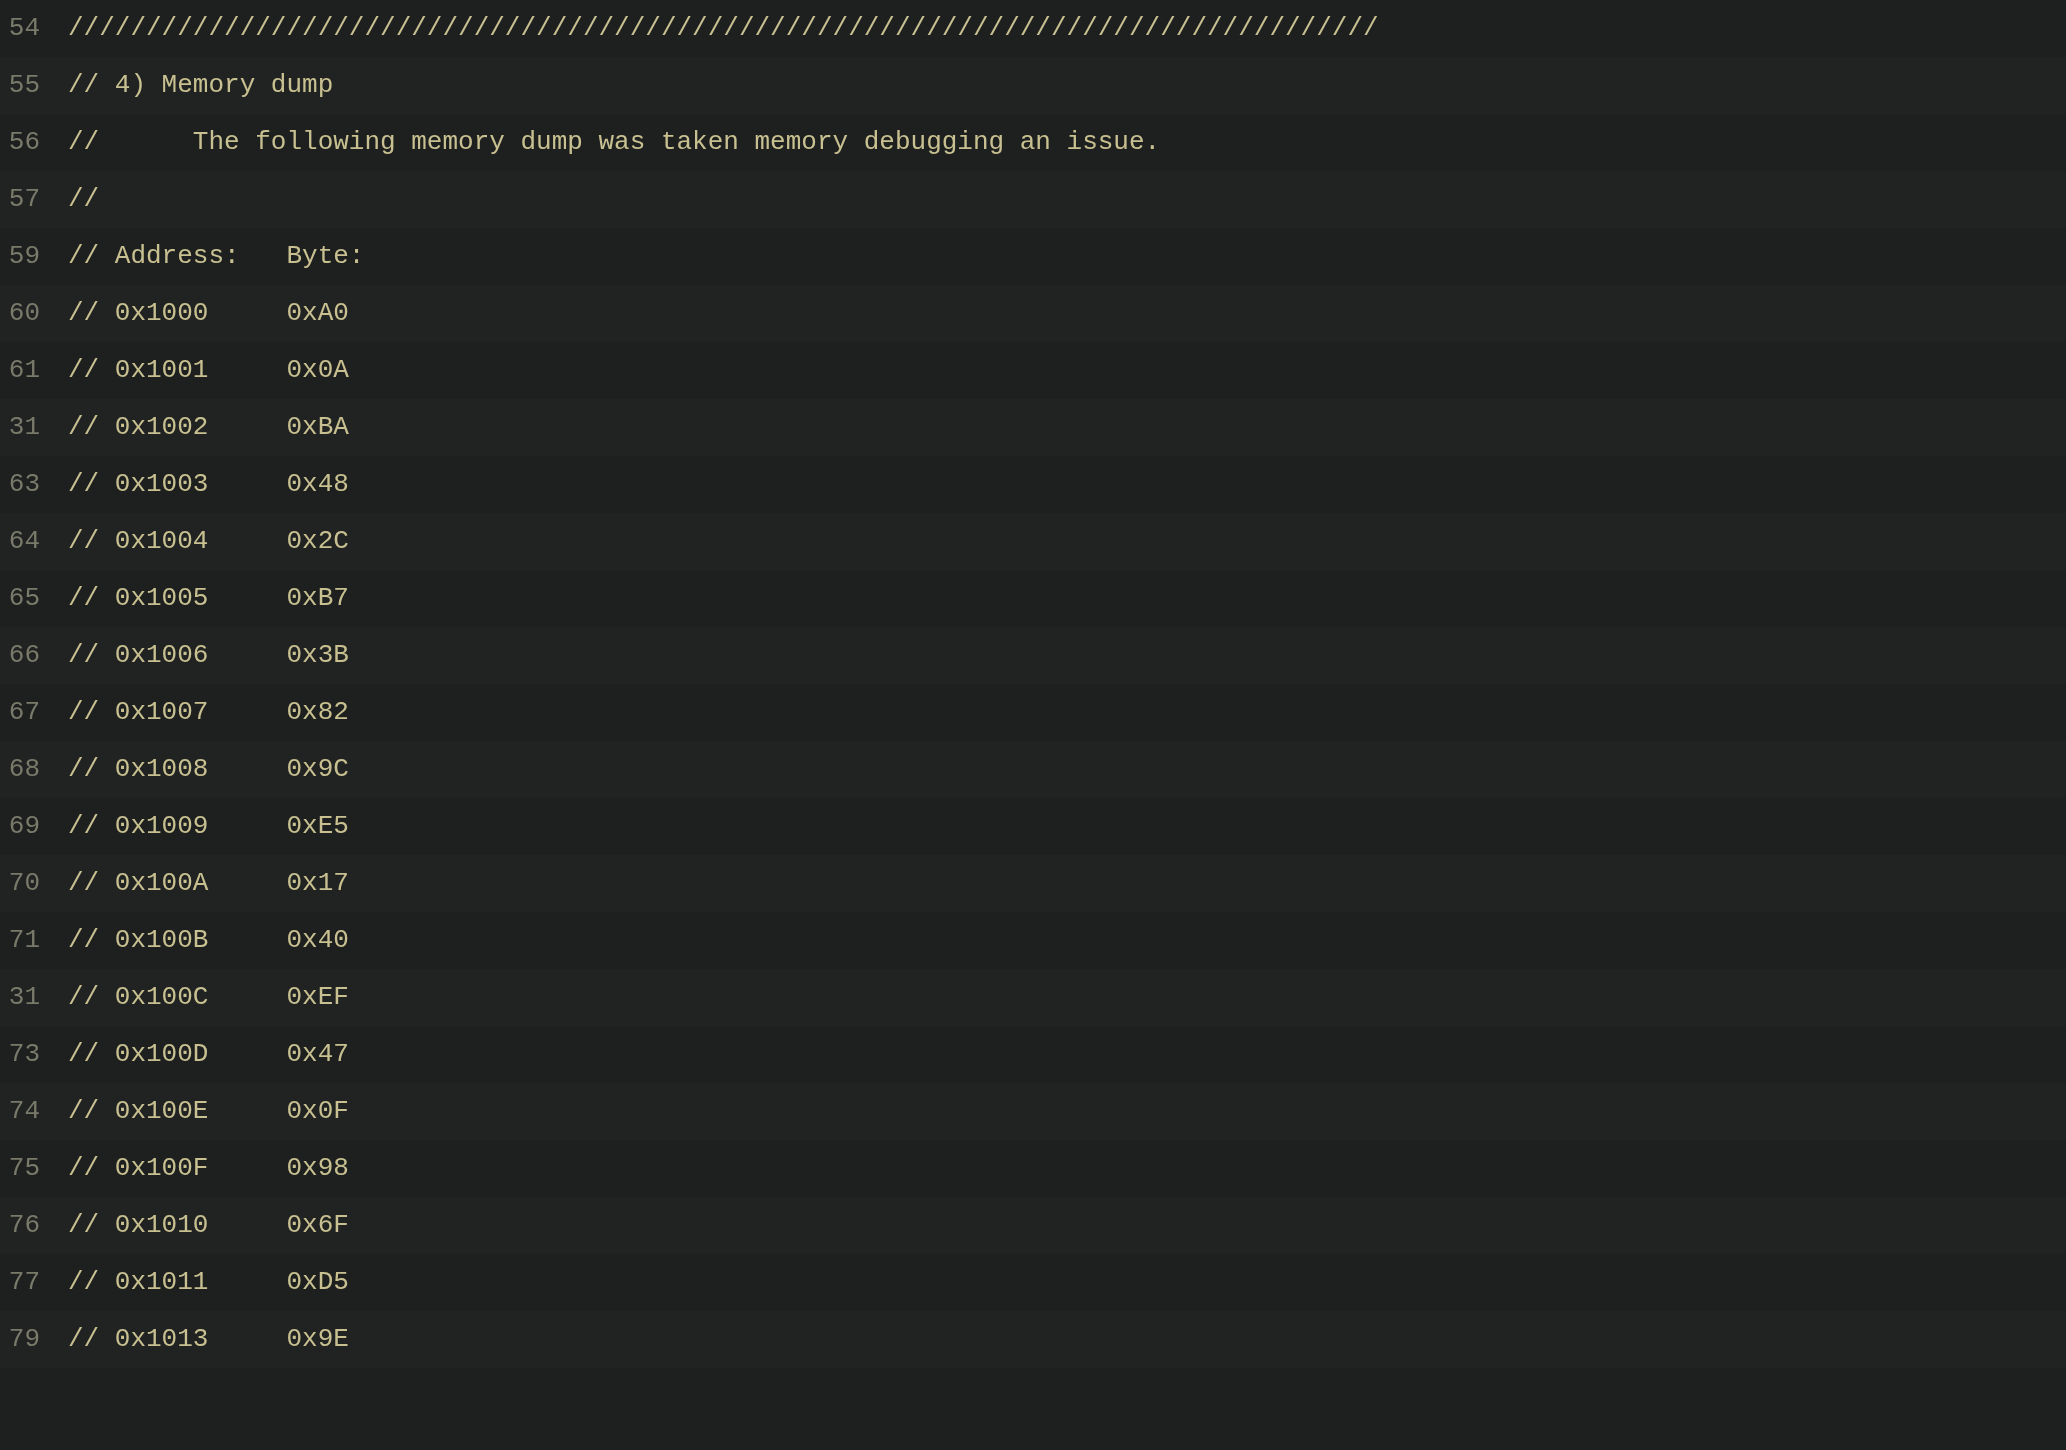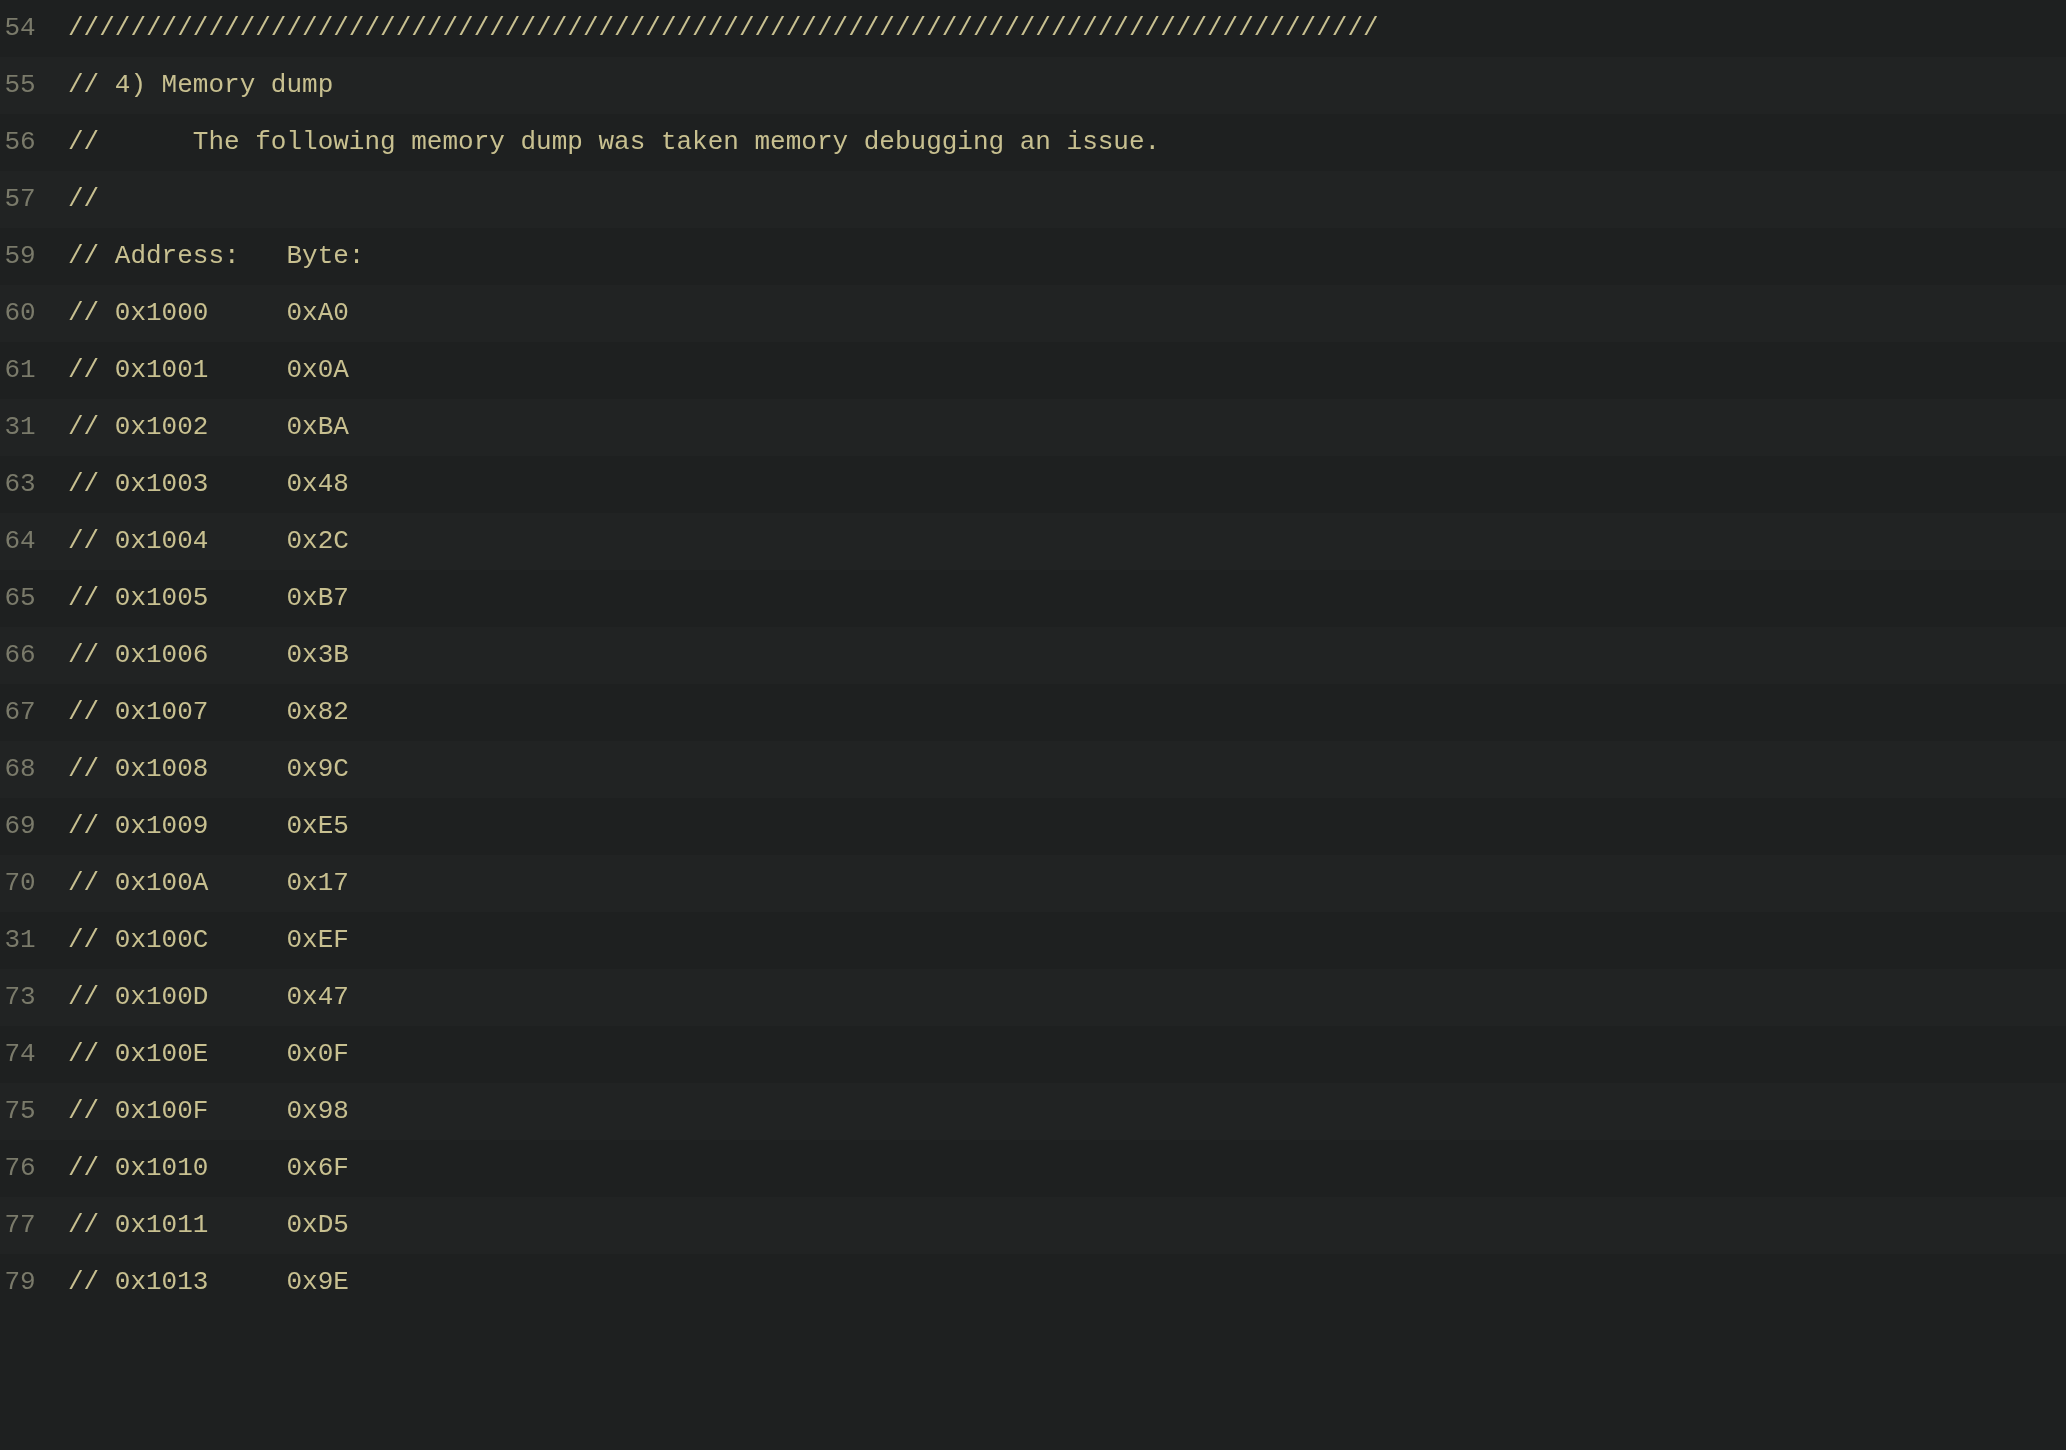--- a/index.html
+++ b/index.html
@@ -37,21 +37,21 @@
       background-color: #1e2020;
     }
 
     .code-line:nth-child(even) {
       background-color: #212323;
     }
 
     .line-number {
       color: #7a7a6a;
       min-width: 68px;
-      text-align: center;
+      text-align: right;
       padding-right: 28px;
       user-select: none;
       flex-shrink: 0;
       font-size: 26px;
       line-height: 57px;
     }
 
     .line-content {
       color: #c8c090;
       font-size: 26px;
@@ -122,20 +122,24 @@
     </div>
     <div class="code-line">
       <span class="line-number">69</span>
       <span class="line-content">// 0x1009     0xE5</span>
     </div>
     <div class="code-line">
       <span class="line-number">70</span>
       <span class="line-content">// 0x100A     0x17</span>
     </div>
     <div class="code-line">
+      <span class="line-number">71</span>
+      <span class="line-content">// 0x100B     0x40</span>
+    </div>
+    <div class="code-line">
       <span class="line-number">31</span>
       <span class="line-content">// 0x100C     0xEF</span>
     </div>
     <div class="code-line">
       <span class="line-number">73</span>
       <span class="line-content">// 0x100D     0x47</span>
     </div>
     <div class="code-line">
       <span class="line-number">74</span>
       <span class="line-content">// 0x100E     0x0F</span>

